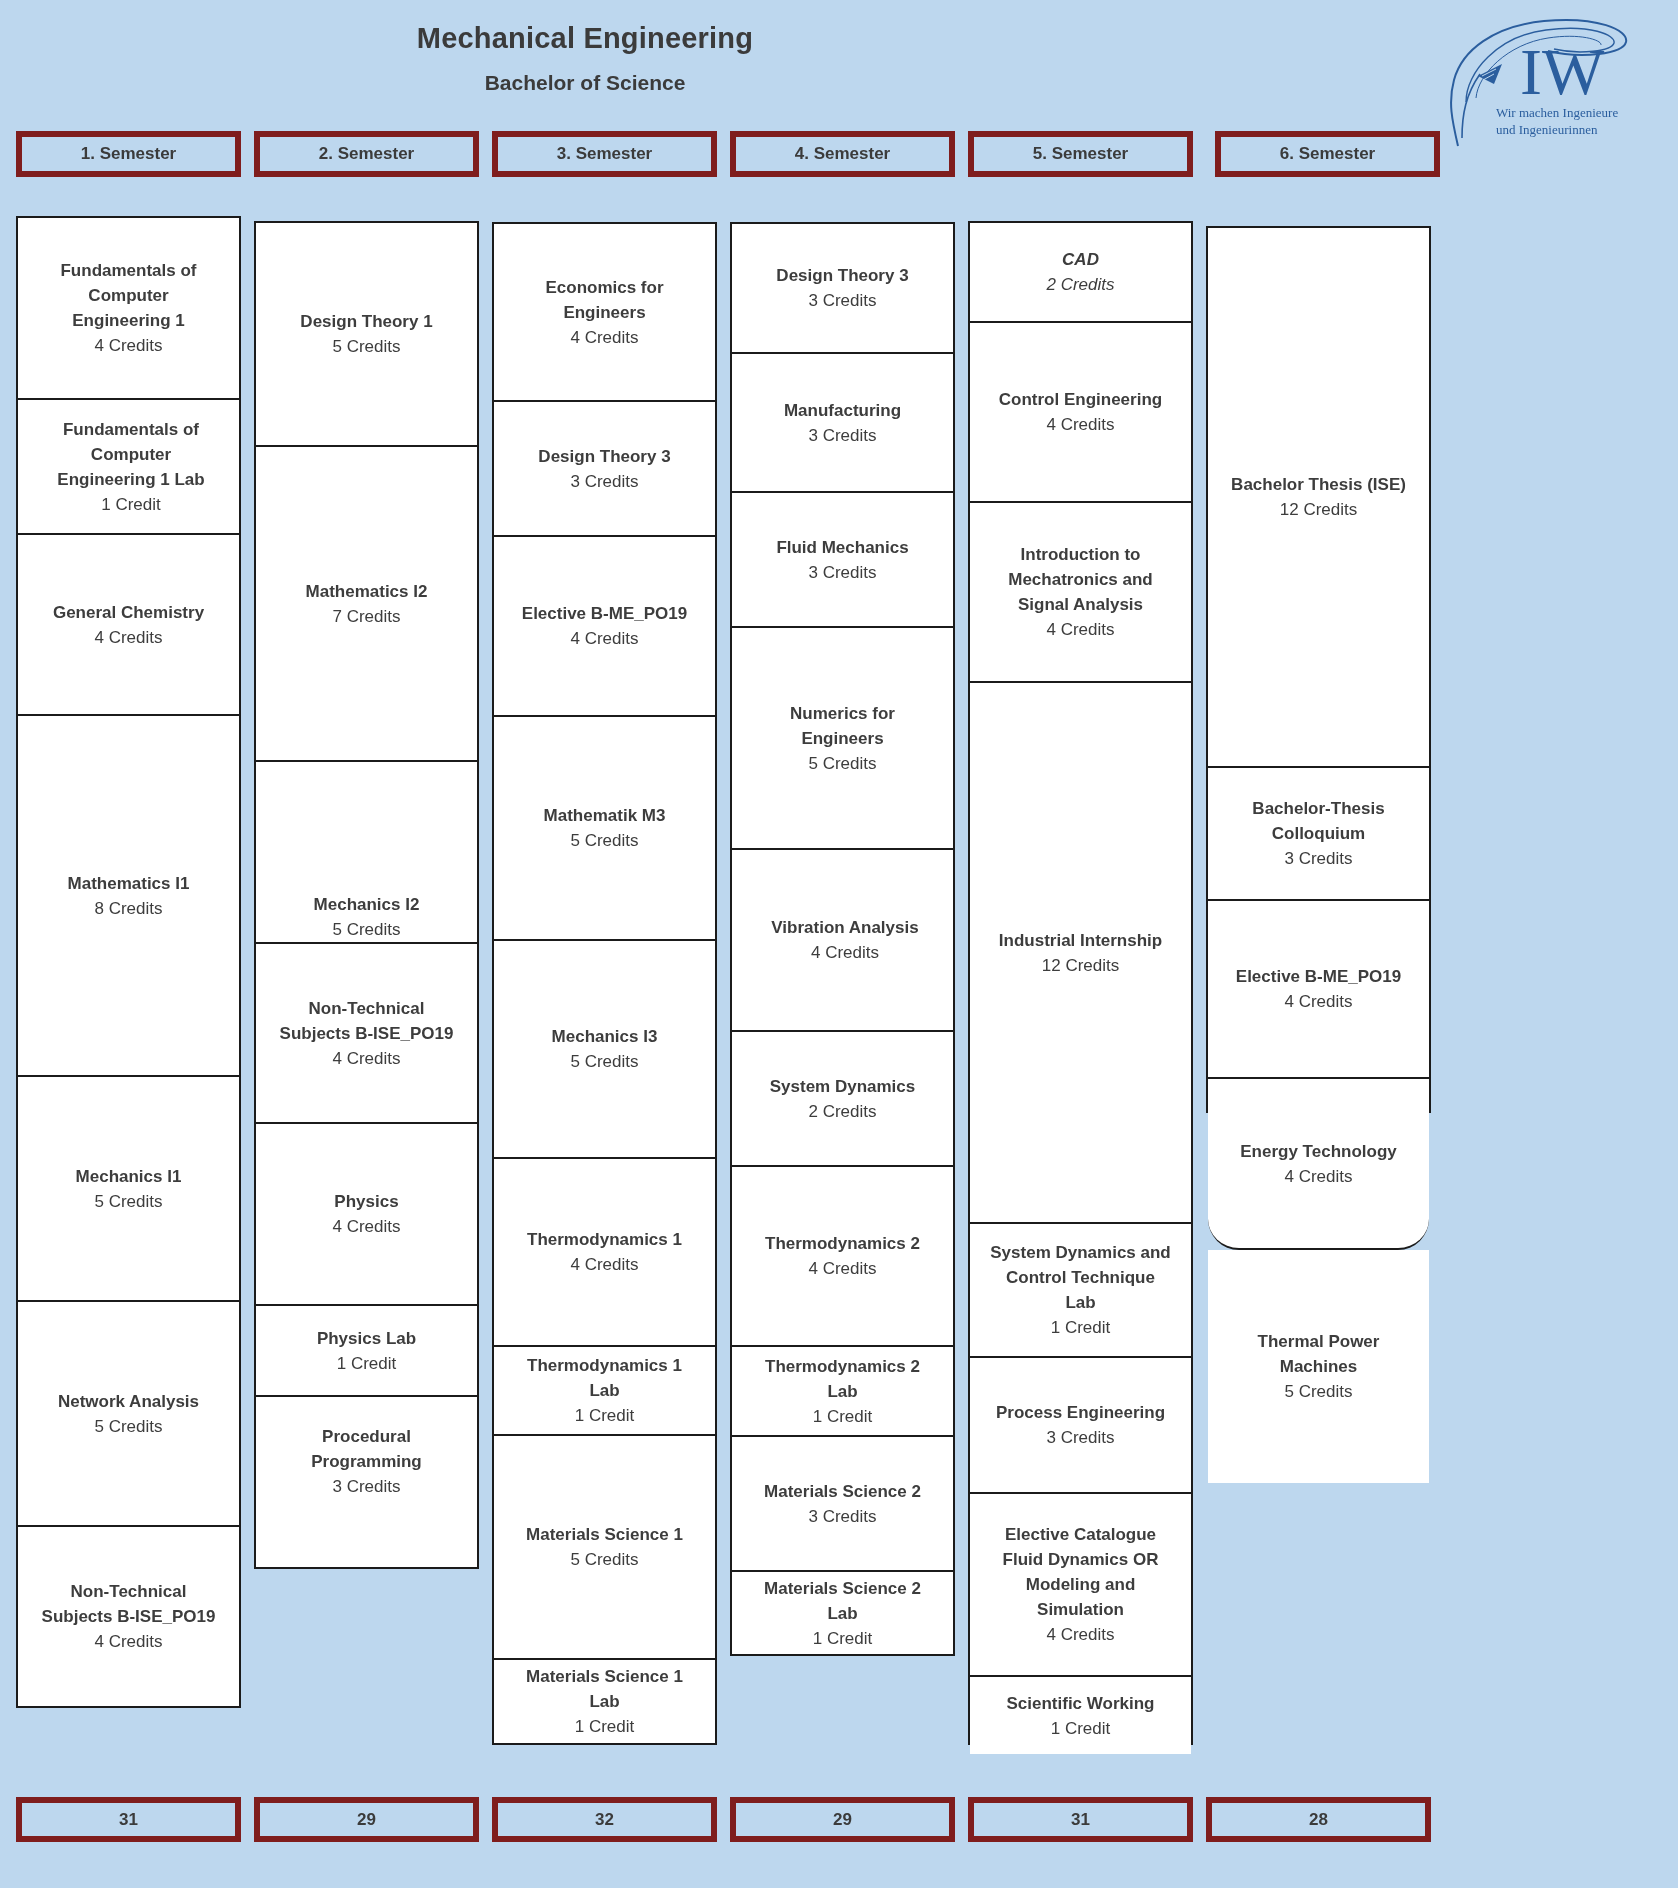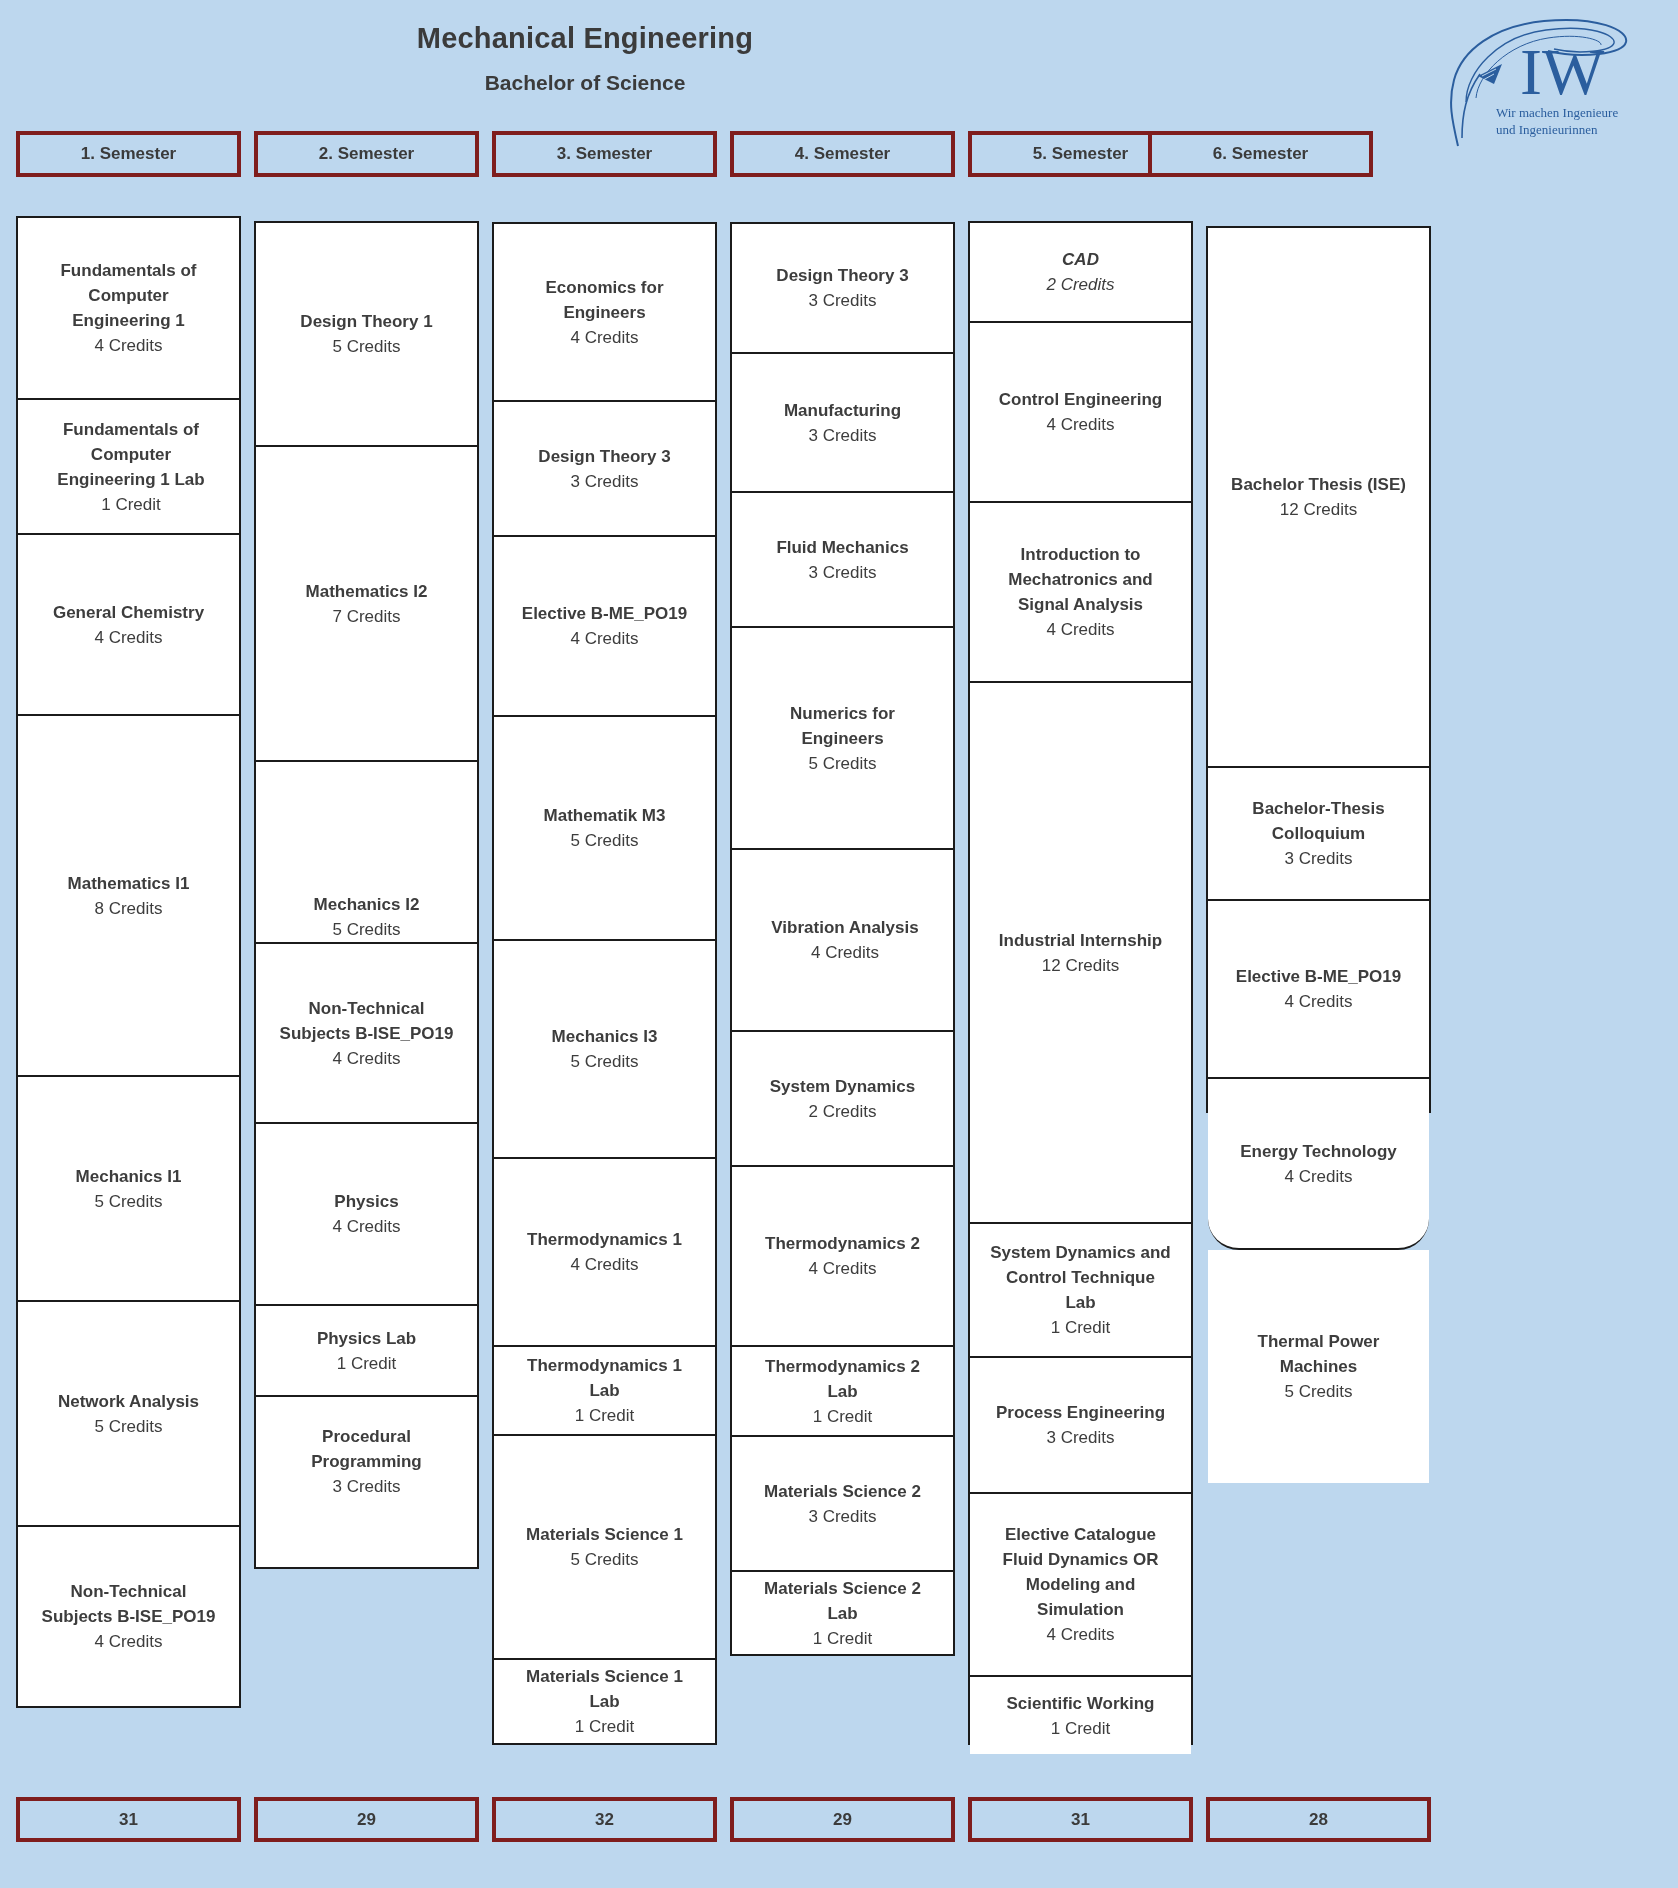--- a/index.html
+++ b/index.html
@@ -17,21 +17,21 @@
   .page-title{
     position:absolute;left:0;top:22px;width:100%;
     font-size:29px;font-weight:bold;letter-spacing:.2px;
   }
   .page-subtitle{
     position:absolute;left:0;top:71px;width:100%;
     font-size:21px;font-weight:bold;
   }
   .sem-header,.total-box{
     position:absolute;width:225px;box-sizing:border-box;
-    border:4px solid #7f1d1d;background:#BDD7EE;
+    border:6px solid #7f1d1d;background:#BDD7EE;
     display:flex;align-items:center;justify-content:center;
     font-size:17px;font-weight:bold;color:#3b3b3b;
   }
   .stack{
     position:absolute;width:225px;box-sizing:border-box;
     border:2px solid #1b1b1b;background:#ffffff;
   }
   .course{
     box-sizing:border-box;
     border-bottom:2px solid #1b1b1b;
@@ -249,21 +249,21 @@
         <div class="course" style="height: 183px;">
           <div class="c-title">Elective Catalogue Fluid Dynamics OR Modeling and Simulation</div>
           <div class="c-credits">4 Credits</div>
         </div>
         <div class="course" style="height: 77px;">
           <div class="c-title">Scientific Working</div>
           <div class="c-credits">1 Credit</div>
         </div>
       </div>
       <div class="total-box" style="left: 968px; top: 1797px; height: 45px;">31</div>
-      <div class="sem-header" style="left: 1148px; top: 131px; height: 46px;">6. Semester</div>
+      <div class="sem-header" style="left: 1215px; top: 131px; height: 46px;">6. Semester</div>
       <div class="stack" style="left: 1206px; top: 226px; height: 887px;">
         <div class="course" style="height: 540px;">
           <div class="c-title">Bachelor Thesis (ISE)</div>
           <div class="c-credits">12 Credits</div>
         </div>
         <div class="course" style="height: 133px;">
           <div class="c-title">Bachelor-Thesis Colloquium</div>
           <div class="c-credits">3 Credits</div>
         </div>
         <div class="course" style="height: 178px;">

